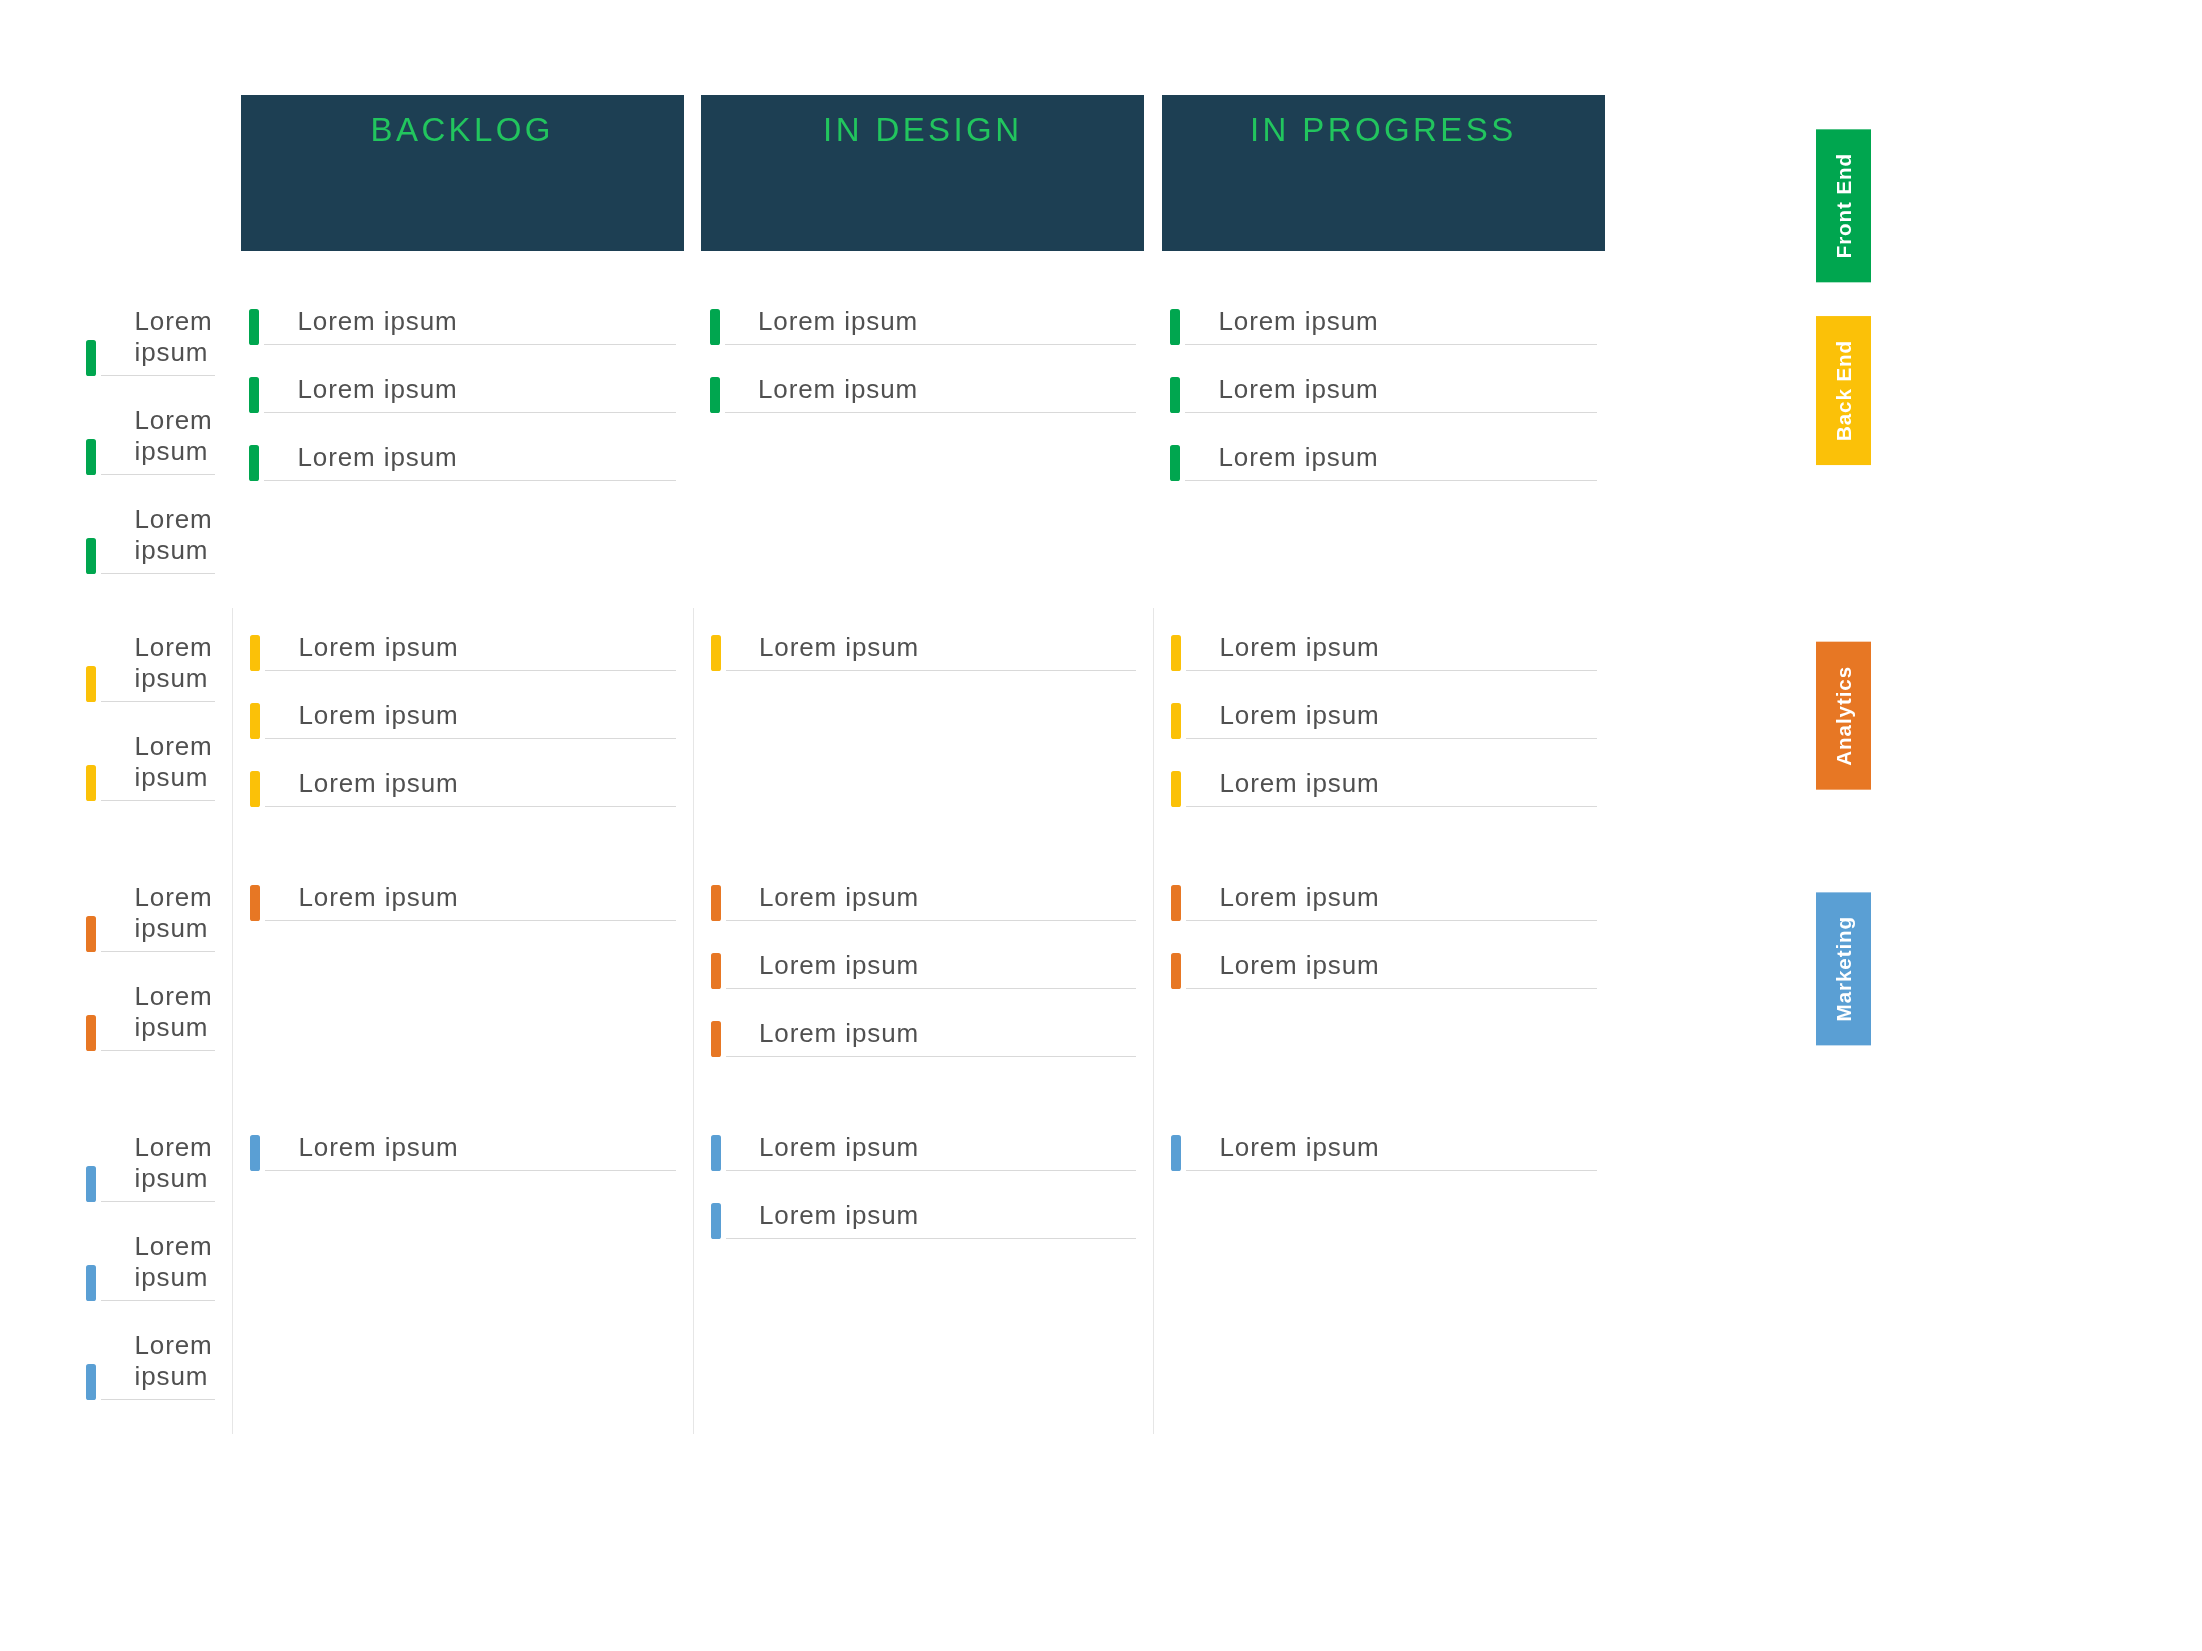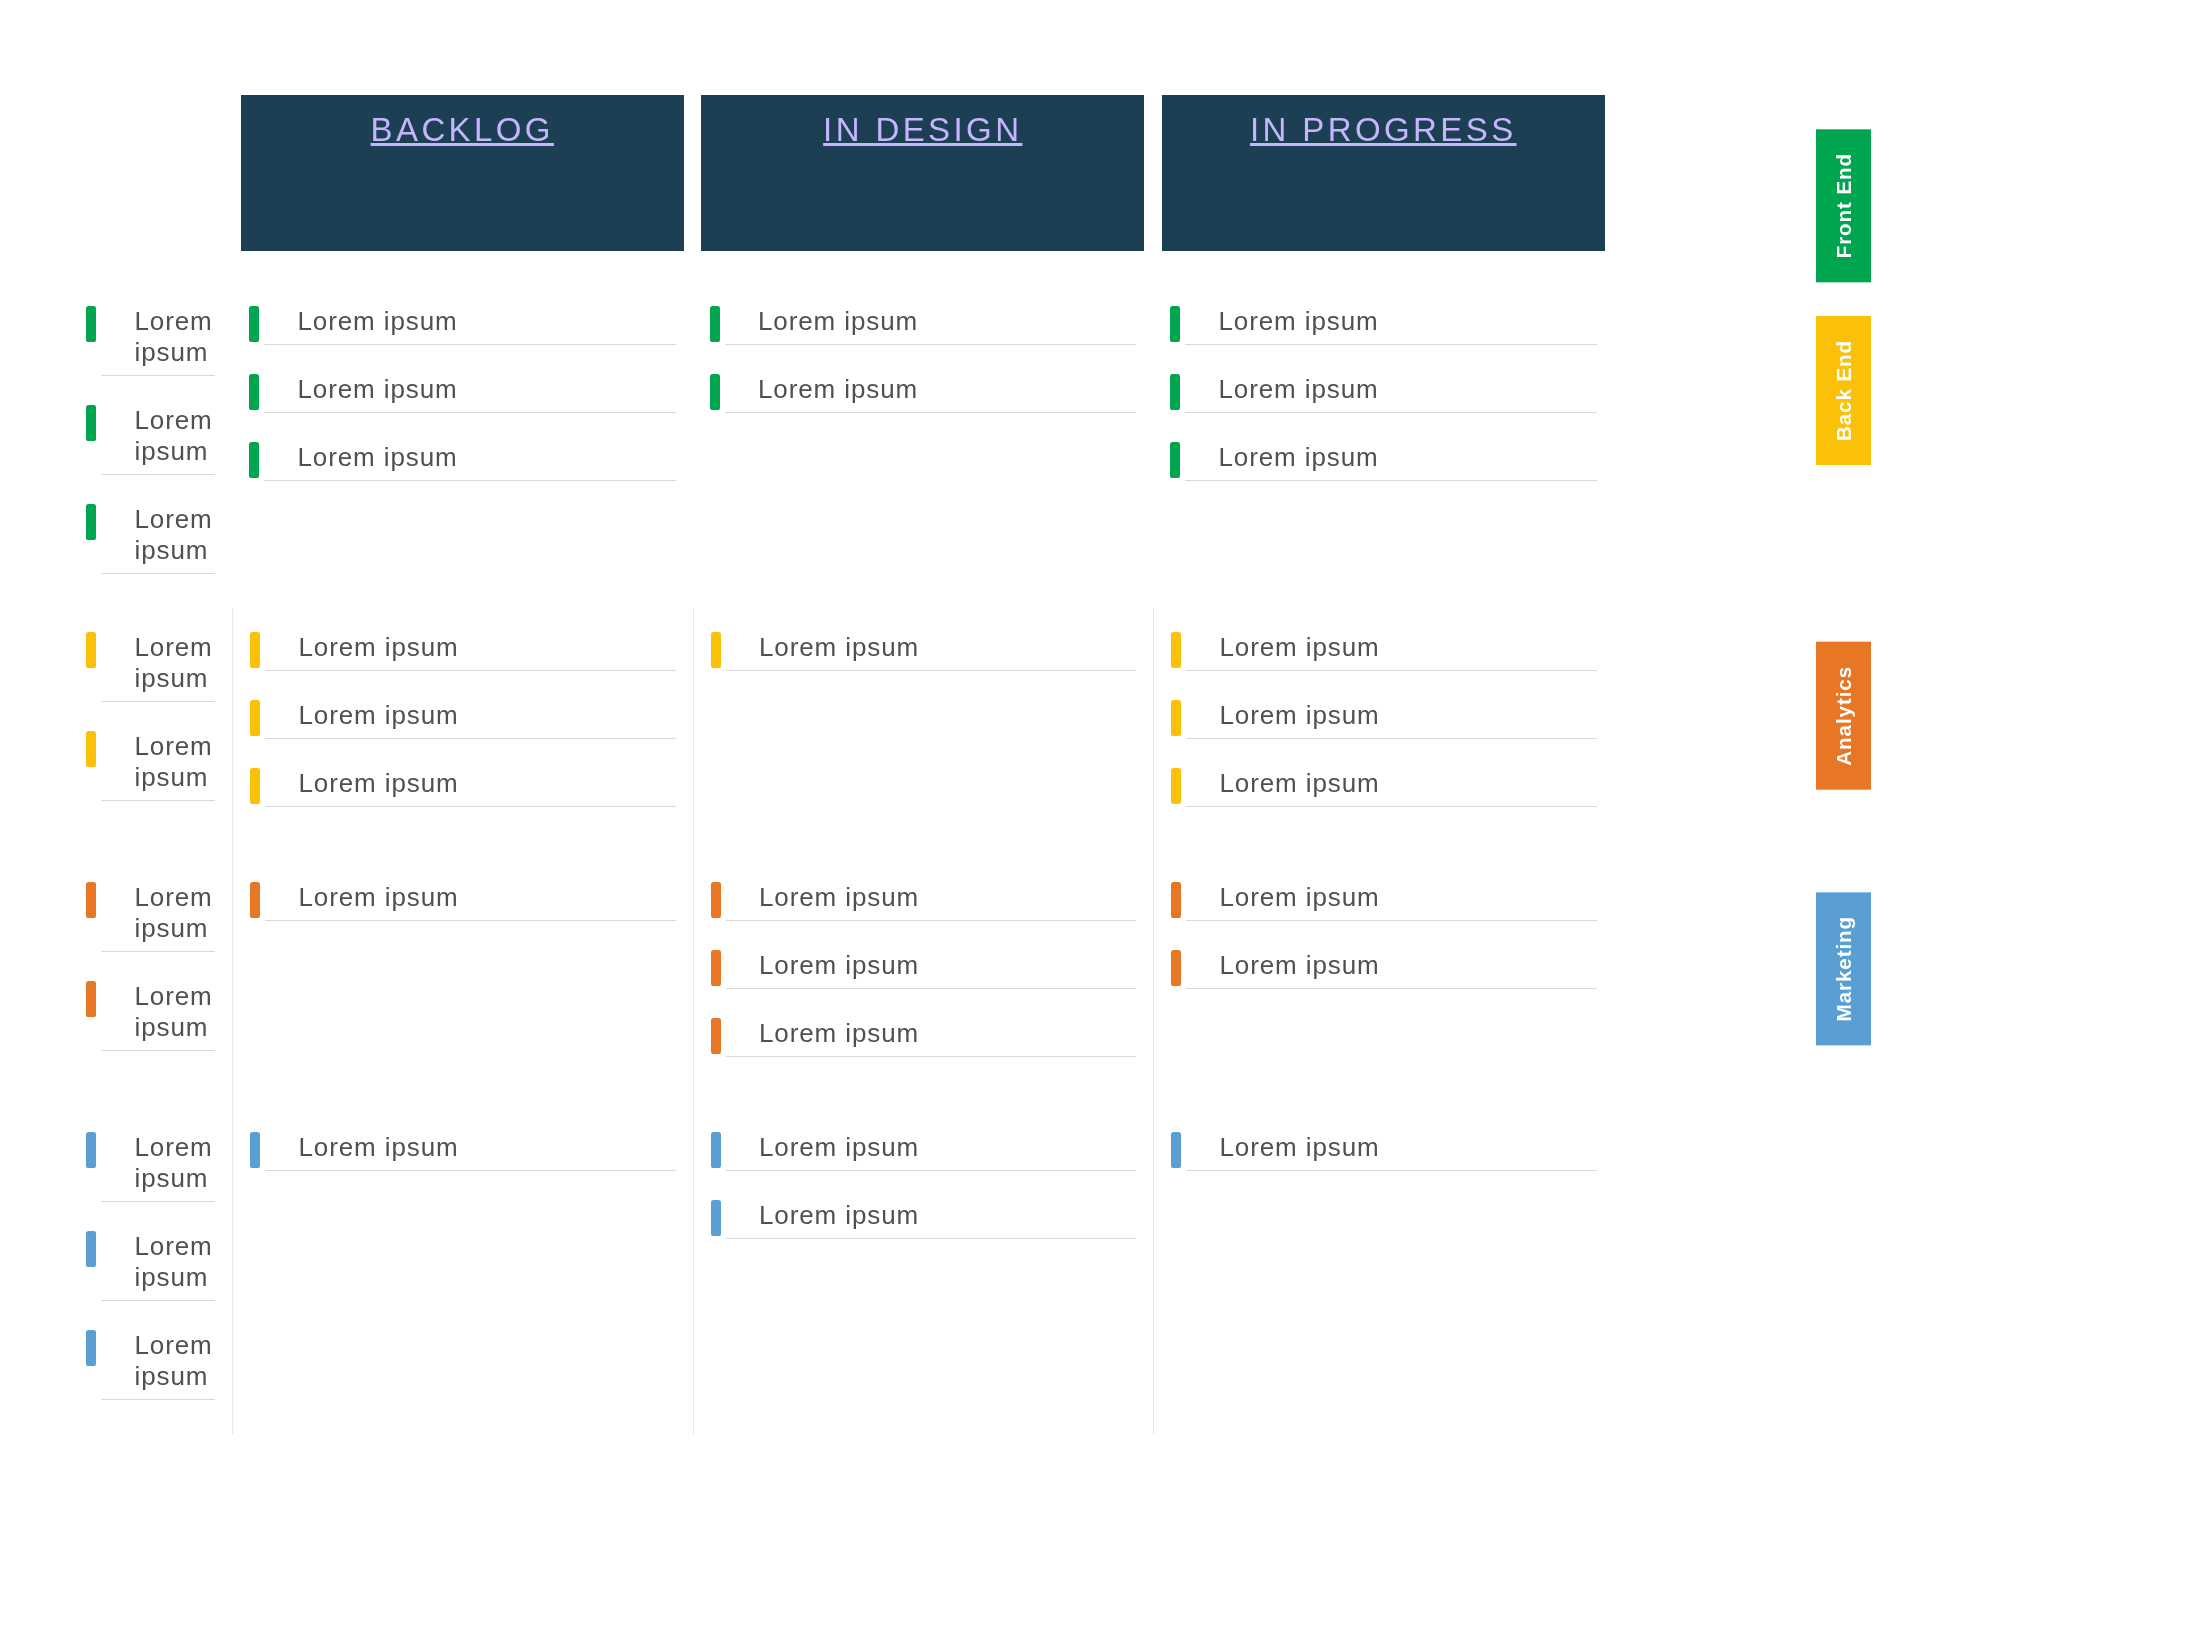--- a/index.html
+++ b/index.html
@@ -17,28 +17,27 @@
   }
   .board {
     display: grid;
     grid-template-columns: 163px repeat(4, 1fr);
     column-gap: 0;
   }
   
   .blank-cell { }
   .col-header {
     background: #1d3f53;
-    color: #c4b5fd;
+    color: #22c55e;
     font-size: 33px;
     font-weight: 400;
     letter-spacing: 3.4px;
     text-align: center;
     padding: 15.5px 0 17px 0;
     margin: 0 8.6px 31px 8.6px;
-    text-decoration: underline;
   }
   
   .lane-label-wrap {
     display: flex;
     align-items: flex-start;
     justify-content: center;
     padding-top: 34px;
   }
   .lane-label {
     writing-mode: vertical-rl;
@@ -56,20 +55,21 @@
   }
   
   .lane-cell {
     border-left: 0.9px solid #e6e6e6;
     padding: 24px 17px 34px 17px;
     min-height: 250px;
   }
   .lane-cell.first { border-left: none; }
   .card {
     display: flex;
+    align-items: flex-end;
     margin-bottom: 29px;
   }
   .card:last-child { margin-bottom: 0; }
   .card-bar {
     width: 10.3px;
     height: 36px;
     border-radius: 2.6px;
     flex: 0 0 10.3px;
     margin-right: 5.2px;
   }

